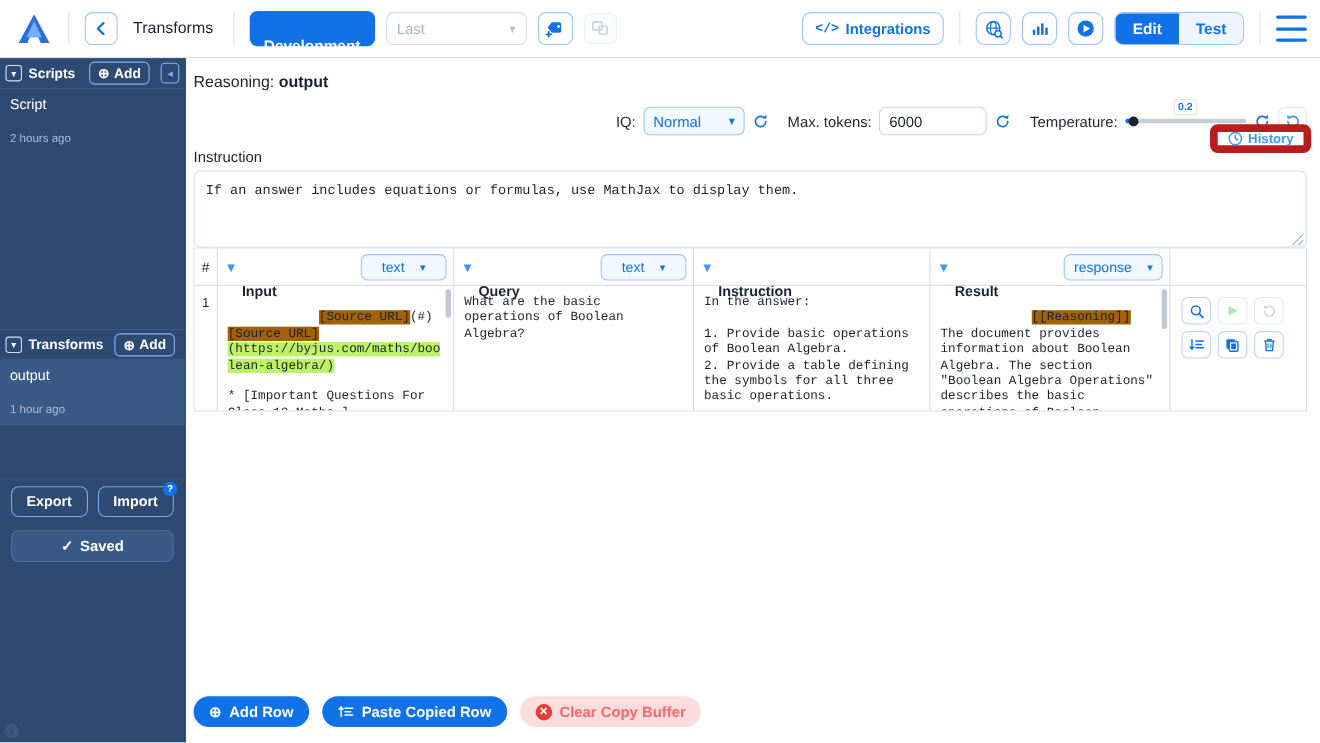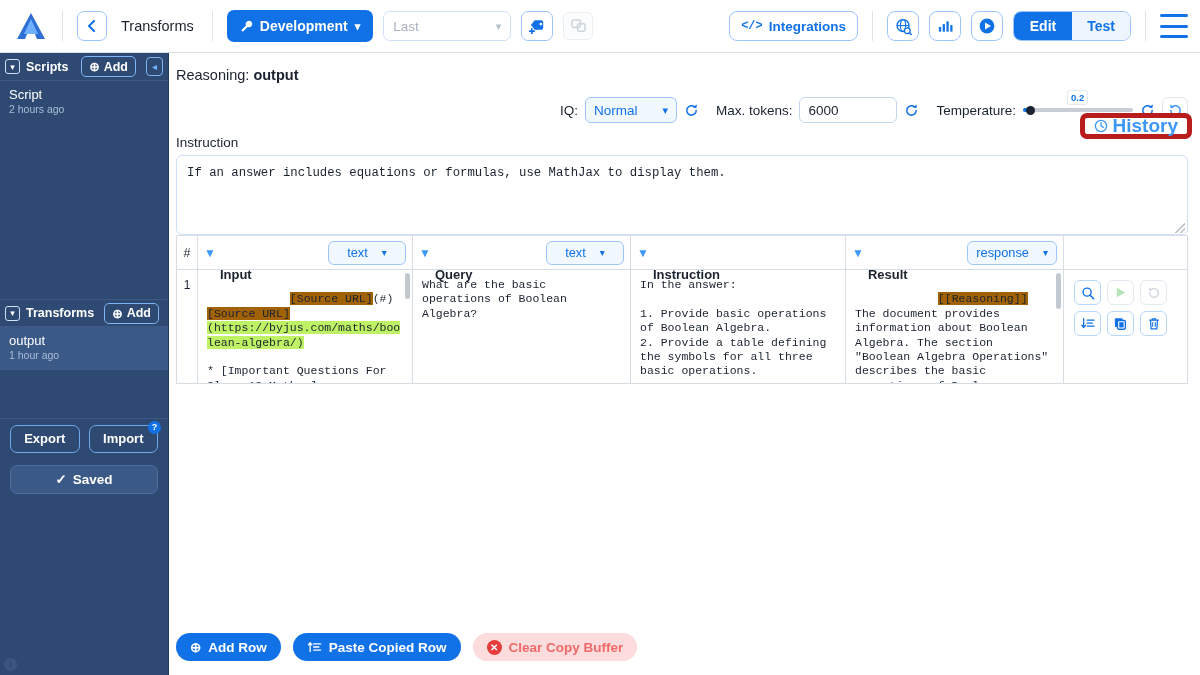--- a/index.html
+++ b/index.html
@@ -28,21 +28,21 @@
     border: 1px solid #9ec5fa; border-radius: 6px;
     background: #fff; color: #1172e8;
     display: inline-flex; align-items: center; justify-content: center;
     cursor: pointer; padding: 0 6px;
   }
   .backbtn { width: 30px; height: 30px; border-radius: 7px; }
   .crumb { font-size: 14.5px; color: #1b2330; padding: 0 4px; white-space: nowrap; }
   .devbtn {
     height: 30px; border-radius: 7px; background: #1172e8; color: #fff;
     display: inline-flex; align-items: center; gap: 7px;
-    padding: 16px 13px; font-size: 14px; font-weight: 700; border: none; cursor: pointer;
+    padding: 16px 13px; font-size: 14px; font-weight: 700; border: none; cursor: pointer; flex-direction: column;
   }
   .lastsel {
     height: 30px; width: 128px; border: 1px solid #cfe0f7; border-radius: 7px;
     background: #fff; color: #a9b3bf; font-size: 13.5px;
     display: flex; align-items: center; padding: 0 9px; cursor: pointer;
   }
   .lastsel .cv { margin-left: auto; color: #b7c0ca; font-size: 11px; }
   .tagbtn { width: 32px; height: 30px; border-radius: 7px; border: 1px solid #9ec5fa; background:#fff;
             display:inline-flex; align-items:center; justify-content:center; cursor:pointer; }
   .copybtn2 { width: 30px; height: 28px; border-radius: 6px; border: 1px solid #eceff2; background:#fbfcfd;
@@ -83,21 +83,21 @@
     margin-left: auto; height: 21px; border: 1px solid #7fb4f5; border-radius: 5px;
     background: #2e4a72; color: #fff; font-size: 12.5px; font-weight: 700;
     display: inline-flex; align-items: center; gap: 4px; padding: 0 7px; cursor: pointer;
   }
   .collapsebtn { width: 17px; height: 19px; border: 1px solid #7fb4f5; border-radius: 4px; background: #2e4a72;
                  color: #6fb0ff; display: inline-flex; align-items: center; justify-content: center;
                  font-size: 10px; margin-left: 4px; cursor: pointer; }
   .sbitem { padding: 6px 9px 7px; cursor: pointer; }
   .sbitem.sel { background: #3a5987; }
   .sbitem .nm { font-size: 13px; color: #ffffff; line-height: 1.25; }
-  .sbitem .ago { font-size: 10.5px; color: #a9bdd8; line-height: 1.3; }
+  .sbitem .ago { font-size: 10.5px; color: #a9bdd8; line-height: 1.3; margin-top: 17px; }
   .sbfill { flex: 1; }
   .sbdiv { height: 1px; background: #3d5884; }
   .ghbtn {
     margin: 10px 10px 6px; height: 30px; background: #12161c; color: #fff;
     border-radius: 7px; display: flex; align-items: center; justify-content: center;
     gap: 8px; font-size: 13.5px; font-weight: 600; cursor: pointer;
   }
   .btnrow { display: flex; gap: 9px; margin: 6px 10px; }
   .sbbtn {
     flex: 1; height: 28px; border: 1px solid #6fa8ec; border-radius: 7px; background: #2e4a72;
@@ -115,22 +115,22 @@
   .infoicon { position: absolute; left: 4px; bottom: 4px; width: 13px; height: 13px; border-radius: 50%;
               background: #3b5680; color: #2e4a72; font-size: 10px; font-weight: 700;
               display: inline-flex; align-items: center; justify-content: center; }
 
   
   .main { flex: 1; position: relative; background: #fff; padding: 0 6px 0 0; overflow: hidden; }
   .mtitle { font-size: 14.5px; color: #1b2330; padding: 14px 0 0 7px; }
   .mtitle b { font-weight: 700; }
   .historybtn {
     position: absolute; right: 8px; top: 60px; height: 26px;
-    border: 5px solid #b91c1c; border-radius: 7px; background: #fff; color: #3d97f7;
-    font-size: 19px; font-weight: 600; display: inline-flex; align-items: center; gap: 5px;
+    border: 7px solid #b91c1c; border-radius: 7px; background: #fff; color: #3d97f7;
+    font-size: 12px; font-weight: 600; display: inline-flex; align-items: center; gap: 5px;
     padding: 0 9px; cursor: pointer;
   }
   .paramrow {
     display: flex; align-items: center; justify-content: flex-end;
     gap: 7px; padding: 14px 6px 0 0; font-size: 13.5px; color: #1b2330;
   }
   .lbl { color: #1b2330; font-size: 13.5px; }
   .selbox {
     height: 26px; min-width: 92px; border: 1px solid #9ec5fa; border-radius: 6px; background: #f2f8ff;
     color: #1172e8; font-size: 13.5px; display: inline-flex; align-items: center;
@@ -148,21 +148,21 @@
   .sliderknob { position: absolute; left: 3px; width: 9px; height: 9px; border-radius: 50%; background: #1b2330; }
   .sliderval {
     position: absolute; left: 7px; top: -11px; background: #fff; border: 1px solid #e3e8ee;
     border-radius: 3px; font-size: 9.5px; color: #1172e8; padding: 1px 3px; font-weight: 700; margin-left: 37px;
   }
   .undobtn { width: 26px; height: 26px; border: 1px solid #dfe6ee; border-radius: 6px; background: #fff;
              color: #3d97f7; display: inline-flex; align-items: center; justify-content: center; cursor: pointer; }
 
   .sectlabel { font-size: 13.5px; color: #1b2330; padding: 12px 0 5px 7px; }
   .textarea {
-    margin: 0 6px 0 7px; height: 80px; border: 1px solid #cfe0f7; border-radius: 6px;
+    margin: 0 6px 0 7px; height: 70px; border: 1px solid #cfe0f7; border-radius: 6px;
     background: #fff; padding: 10px 10px; position: relative;
     font-family: "Liberation Mono", monospace; font-size: 12.3px; color: #1b2330;
   }
   .grip { position: absolute; right: 2px; bottom: 1px; width: 10px; height: 10px;
           background: linear-gradient(135deg, transparent 45%, #b9c2cc 45%, #b9c2cc 55%, transparent 55%,
                       transparent 70%, #b9c2cc 70%, #b9c2cc 80%, transparent 80%); }
 
   
   .tbl { margin: 0 6px 0 7px; border: 1px solid #d6dde5; border-top: 1px solid #d6dde5; }
   .thead { display: flex; height: 34px; background: #fff; border-bottom: 1px solid #d6dde5; }

